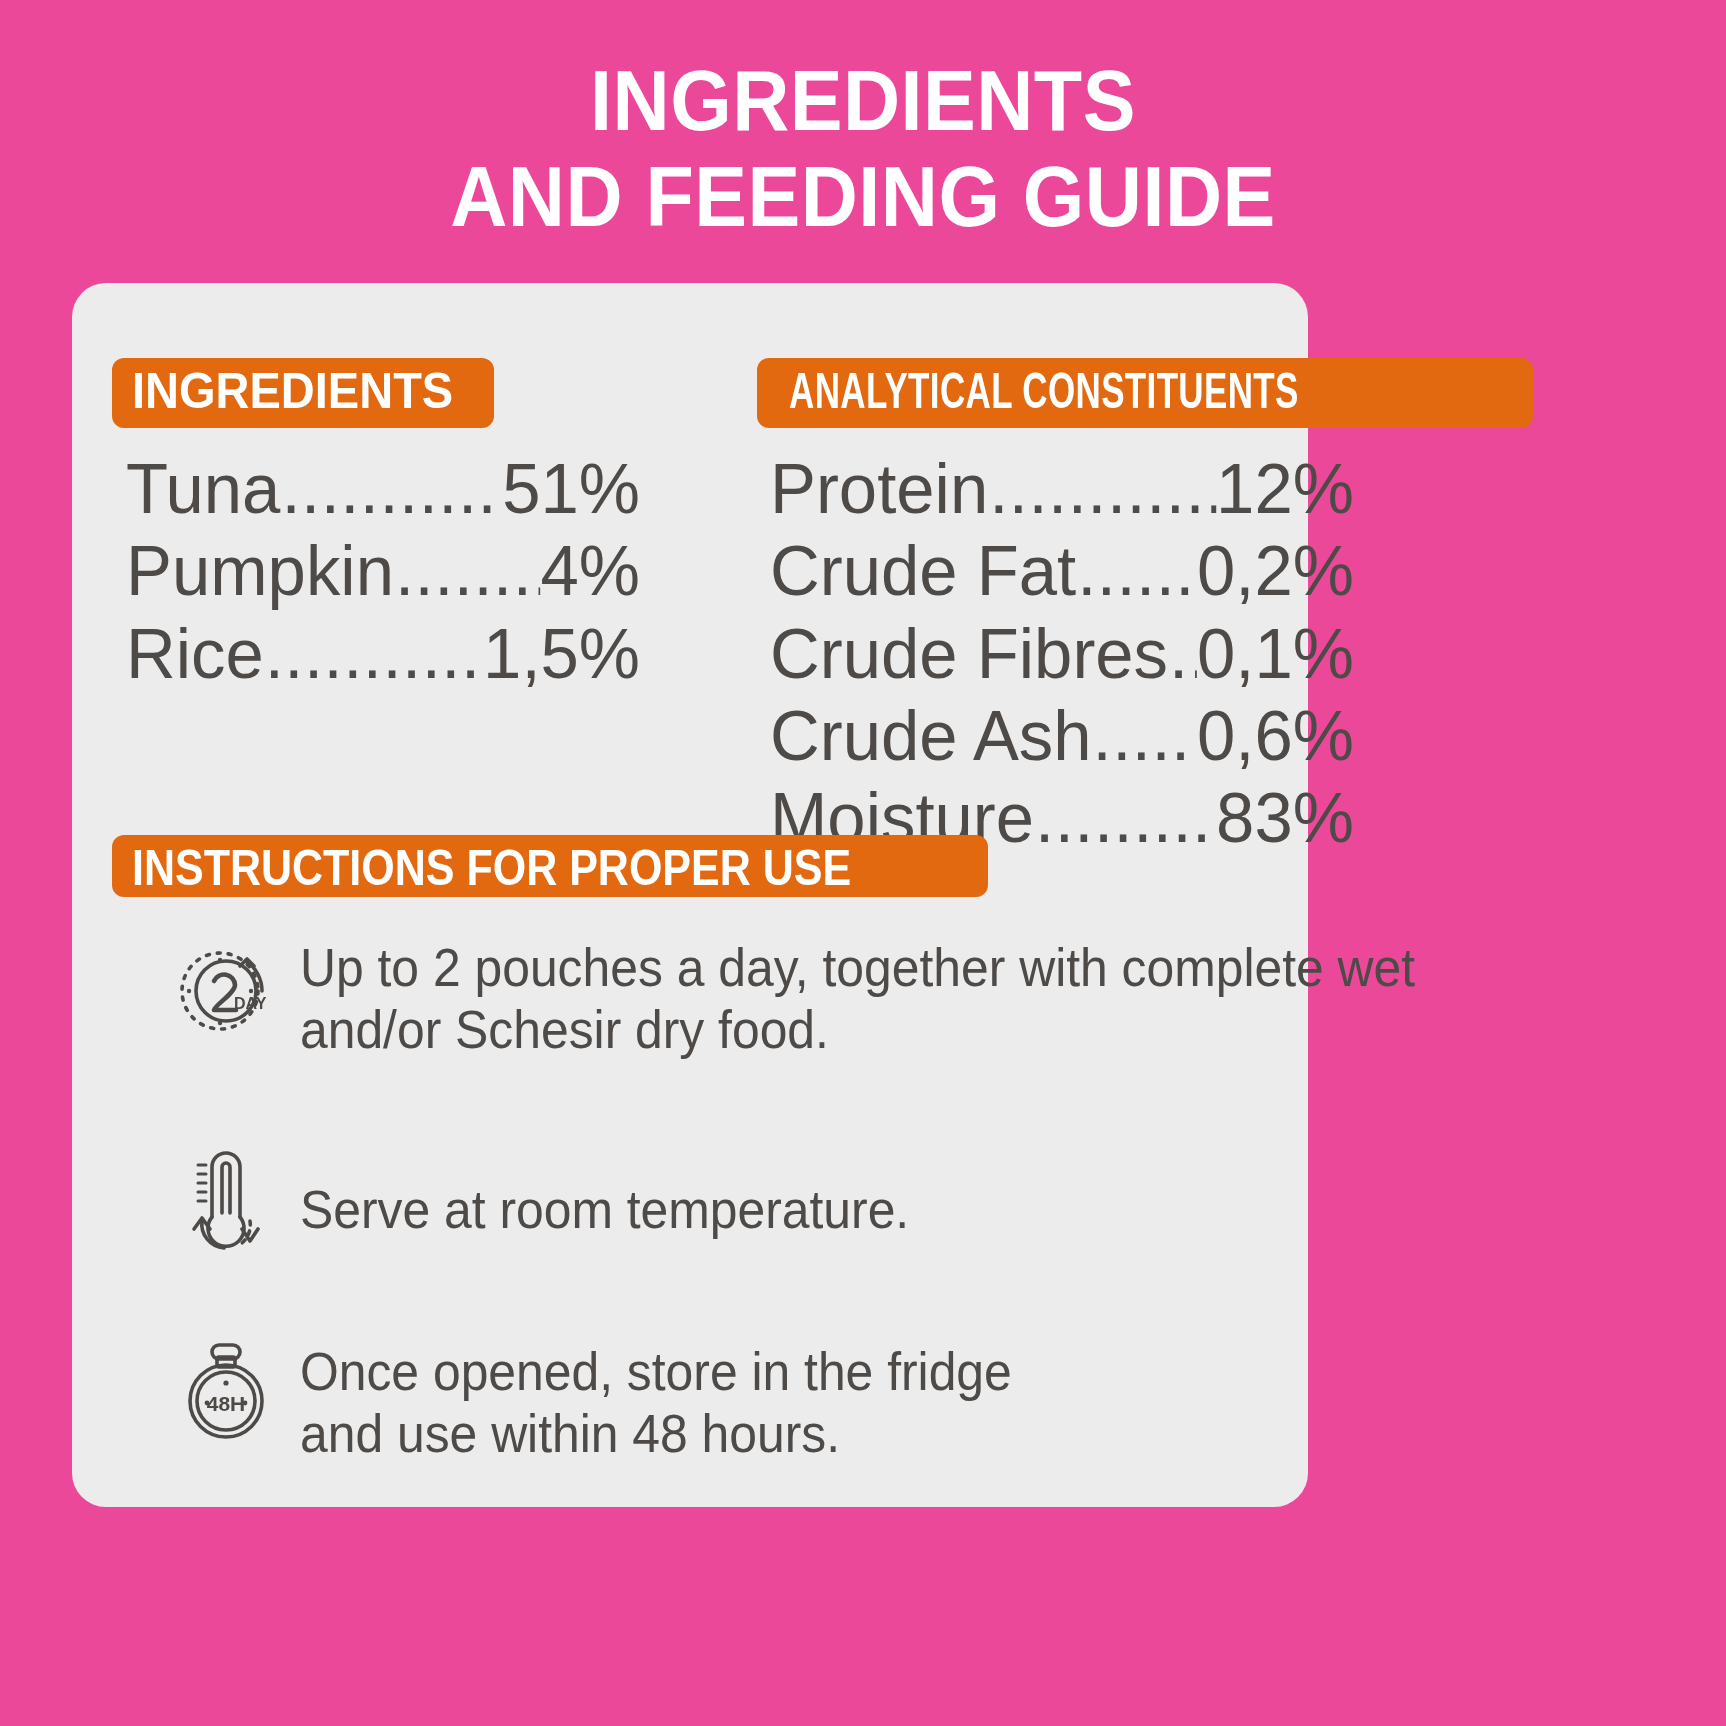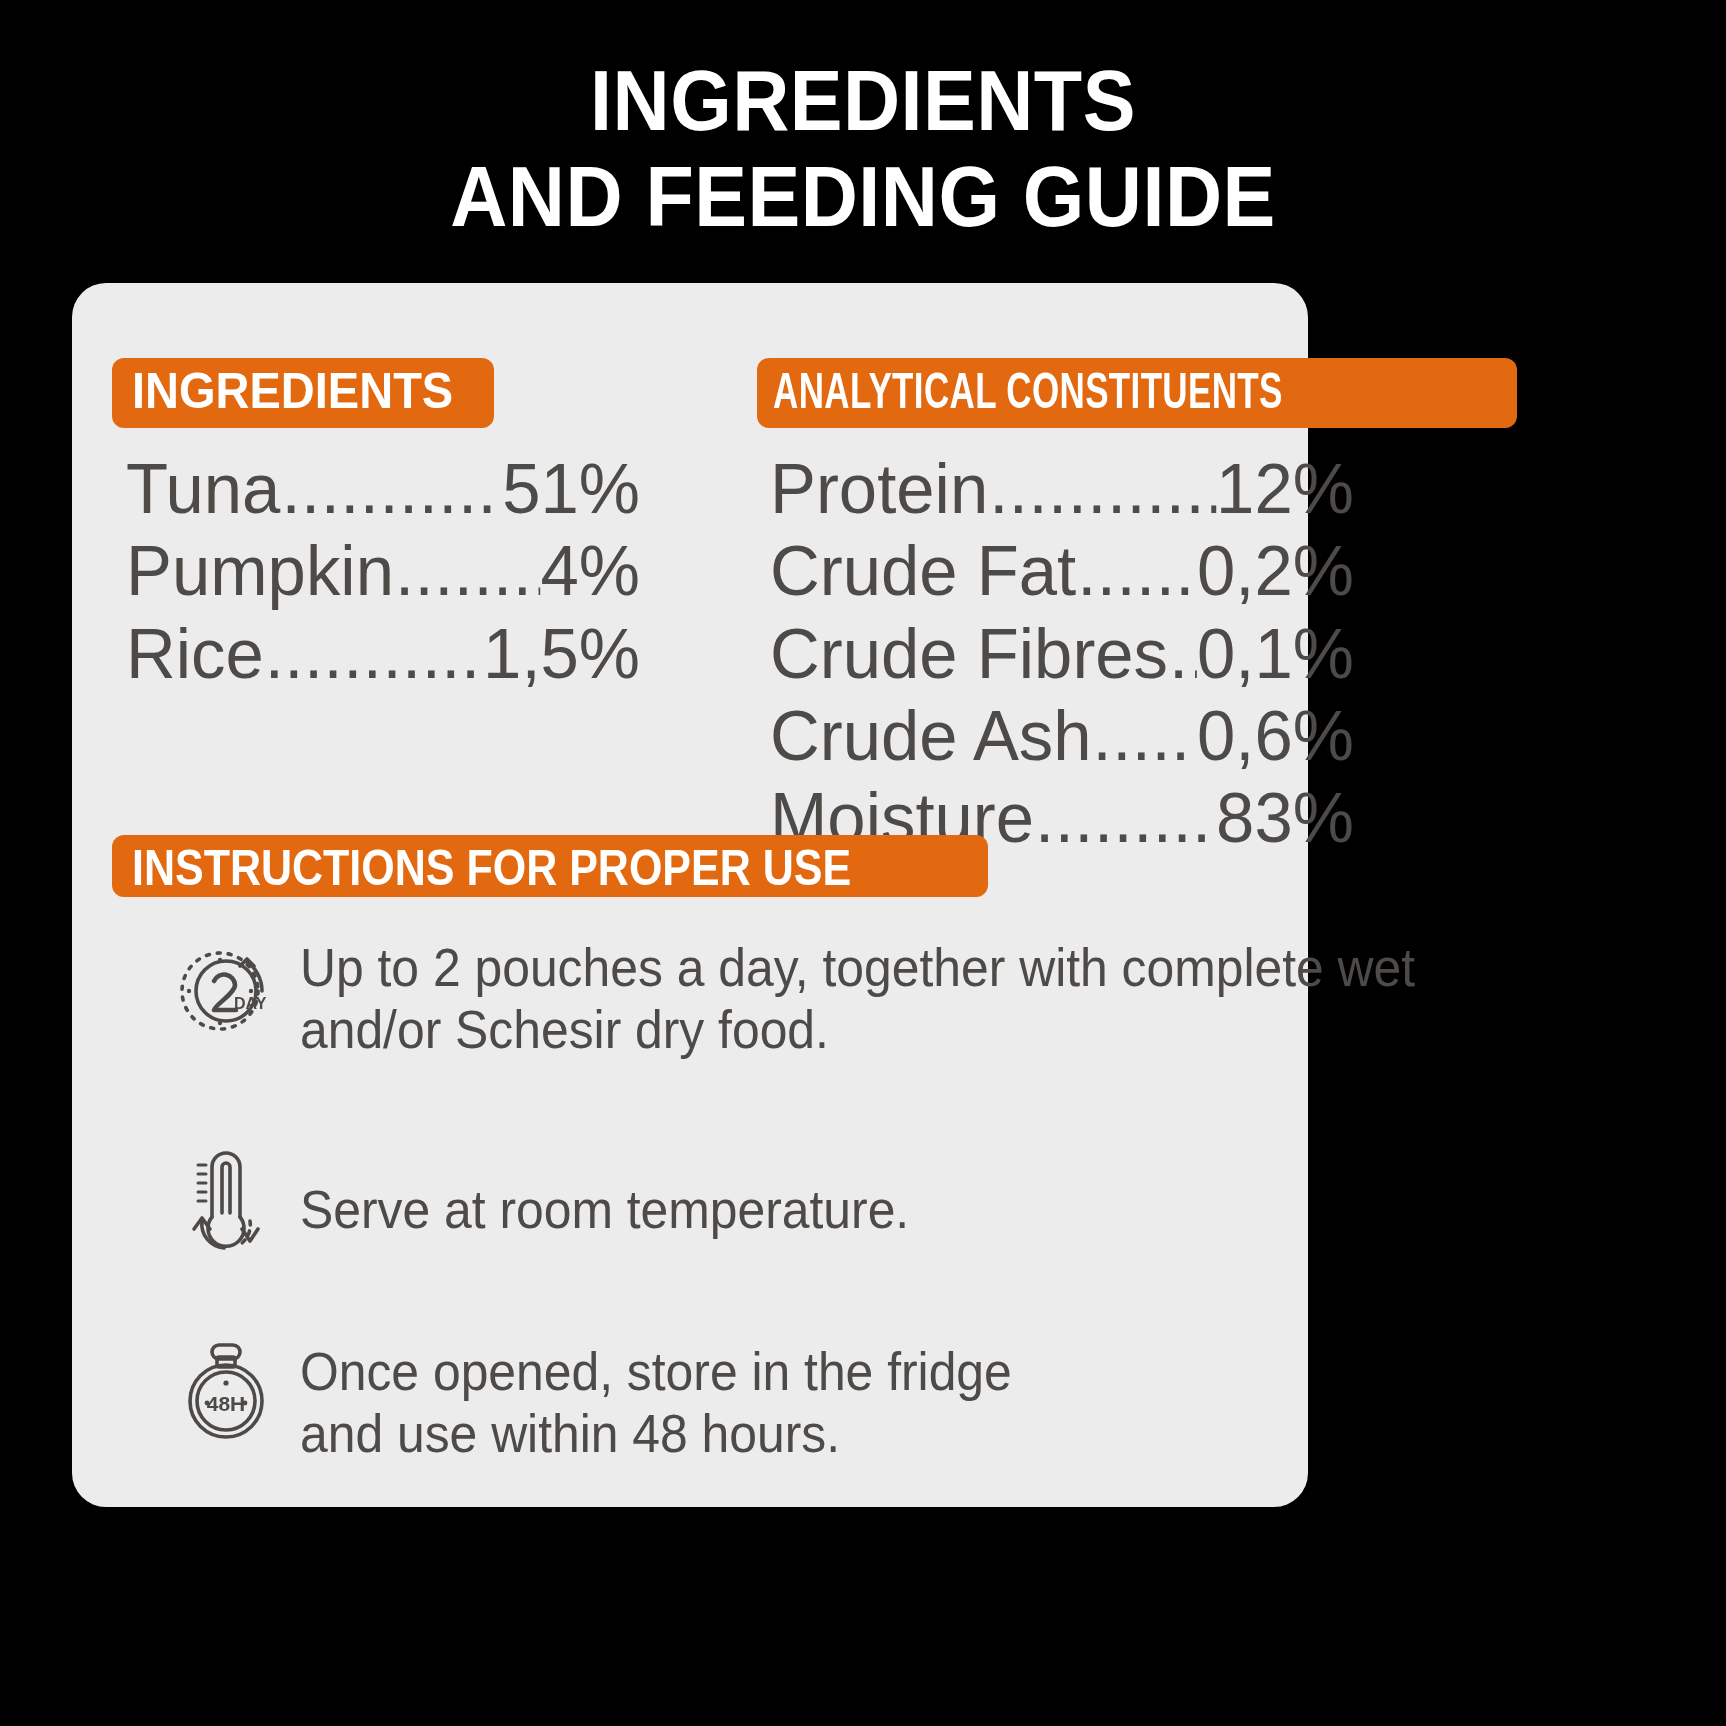--- a/index.html
+++ b/index.html
@@ -7,21 +7,21 @@
   html, body {
     width:1726px; height:1726px;
     background:#6bc095;
     font-family:"Liberation Sans", sans-serif;
     overflow:hidden;
   }
 
   .page {
     position:relative;
     width:1726px; height:1726px;
-    background:#000000;
+    background:#ec4899;
   }
 
   
   .title {
     position:absolute;
     top:52px; left:0; width:1726px;
     text-align:center;
     color:#ffffff;
     font-family:"Liberation Sans", sans-serif;
     font-weight:bold;
@@ -59,21 +59,21 @@
     padding:8px 20px 12px 20px;
     font-size:50px;
     line-height:1.0;
     letter-spacing:0px;
   }
   .badge-ingredients .txt { display:inline-block; transform:scaleX(0.94); transform-origin:left center; }
 
   .badge-analytical {
     position:absolute;
     left:685px; top:75px;
-    padding:8px 16px 12px 16px;
+    padding:8px 16px 12px 32px;
     font-size:50px;
     line-height:1.0;
   }
   .badge-analytical .txt {
     display:inline-block;
     transform:scaleX(0.70);
     transform-origin:left center;
     letter-spacing:0.5px;
   }
 

